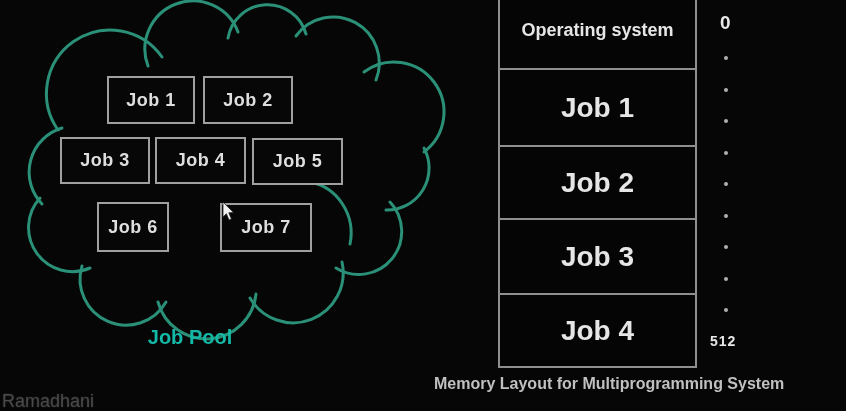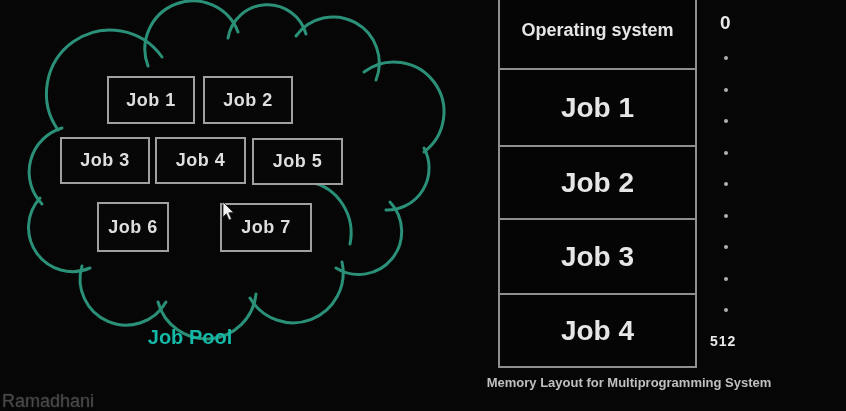--- a/index.html
+++ b/index.html
@@ -85,24 +85,24 @@
     display: flex;
     flex-direction: column;
     justify-content: space-between;
     align-items: center;
   }
   .dot { width: 4px; height: 4px; border-radius: 50%; background: #b0b0b0; }
 
   .caption {
     position: absolute;
     left: 434px; top: 375px; width: 390px;
-    text-align: center;
+    text-align: left;
     color: #c0c0c0;
     font-weight: bold;
-    font-size: 13px;
+    font-size: 16px;
   }
 
   .watermark {
     position: absolute;
     left: 2px; top: 391px;
     color: #4a4a4a;
     font-size: 18px;
     font-weight: normal;
     text-shadow: 0 0 2px #2a2a2a;
   }

